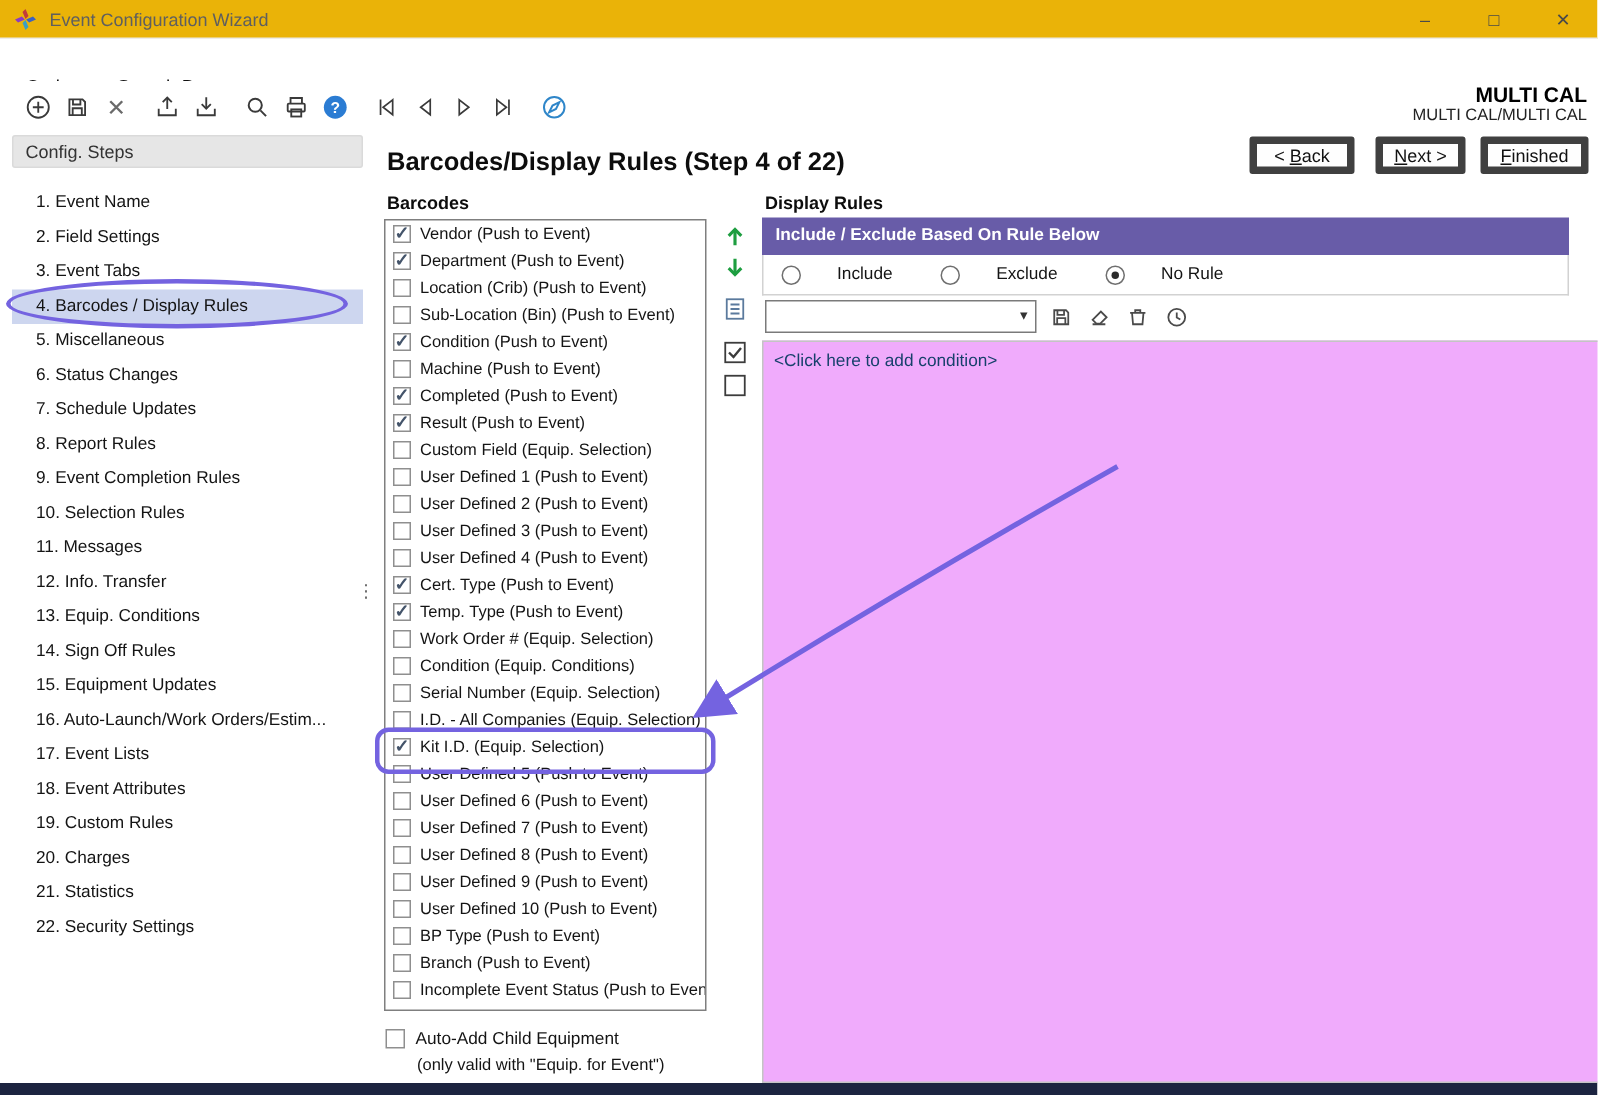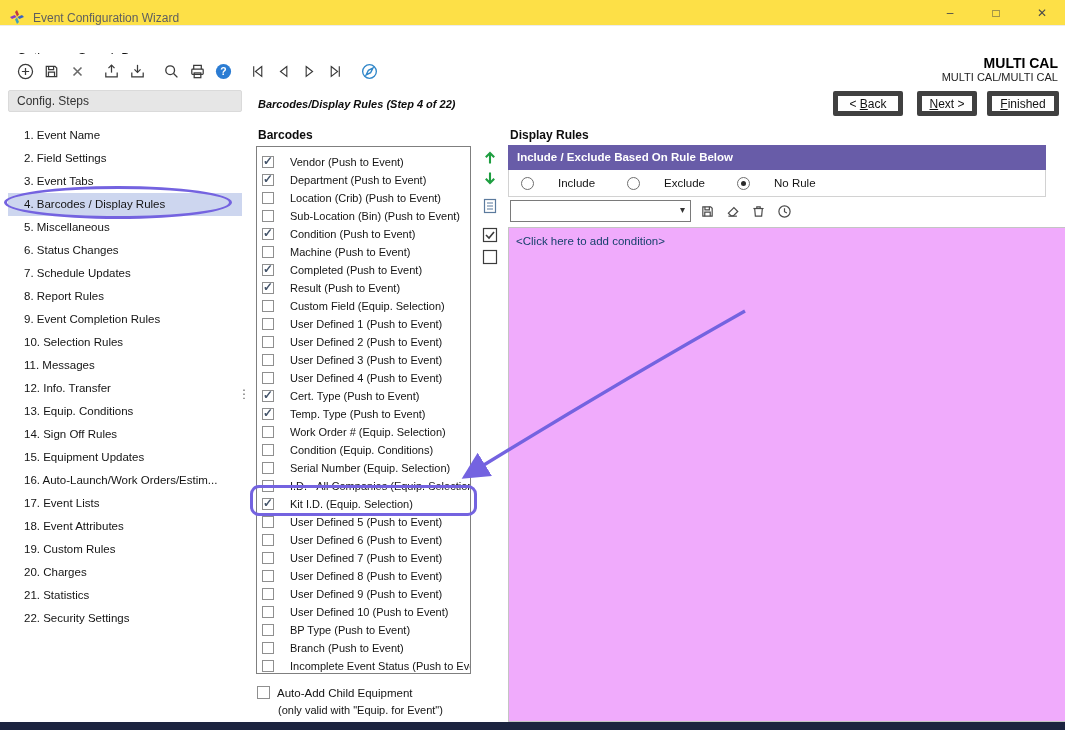--- a/index.html
+++ b/index.html
@@ -7,22 +7,22 @@
   body {
     position: relative;
     font-family: "Liberation Sans", sans-serif;
     background: #ffffff;
     overflow: hidden;
     color: #111;
   }
   
   .titlebar {
     position: absolute; left: 0; top: 0; width: 1065px; height: 26px;
-    background: #fde047; border-bottom: 1px solid #ececec;
-    display: flex; align-items: flex-end;
+    background: #eab308; border-bottom: 1px solid #ececec;
+    display: flex; align-items: center;
   }
   .app-icon { margin-left: 9px; width: 16px; height: 16px; display: inline-flex; }
   .title-text { margin-left: 8px; font-size: 12px; color: #5f5f5f; }
   .win-controls { position: absolute; right: 0; top: 0; height: 26px; display: flex; }
   .win-btn { width: 46px; height: 26px; display: flex; align-items: center; justify-content: center;
              font-size: 12px; color: #4a4a4a; }
   
   .menubar { position: absolute; left: 0; top: 27px; width: 1065px; height: 27px;
              display: flex; align-items: center; padding-left: 8px; background: #fff; }
   .menu-item { padding: 4px 9px; font-size: 12.5px; color: #111; margin-top: 34px; }
@@ -39,34 +39,34 @@
   .sidebar-header { position: absolute; left: 8px; top: 90px; width: 234px; height: 22px;
                     background: #e6e6e6; border: 1px solid #dadada; border-radius: 2px;
                     font-size: 12px; color: #333; line-height: 20px; padding-left: 8px; }
   .steps { position: absolute; left: 8px; top: 124px; width: 234px; }
   .step { height: 23px; line-height: 22px; padding-left: 16px; font-size: 11.5px; color: #141414;
           white-space: nowrap; overflow: hidden; }
   .step.selected { background: #cdd6ef; }
   .splitter-dots { position: absolute; left: 238px; top: 392px; color: #666; font-size: 12px;
                    letter-spacing: 0; line-height: 5px; width: 8px; }
   
-  .page-heading { position: absolute; left: 258px; top: 98px; font-size: 11px; font-weight: bold; color: #0d0d0d; font-style: italic; }
+  .page-heading { position: absolute; left: 258px; top: 98px; font-size: 17px; font-weight: bold; color: #0d0d0d; }
   .nav-btn { position: absolute; top: 91px; height: 25px; background: #fefefe;
              border: 5px solid #404040; border-radius: 2px; font-size: 12px; color: #111;
              font-family: "Liberation Sans", sans-serif; }
   .nav-back { left: 833px; width: 70px; }
   .nav-next { left: 917px; width: 60px; }
   .nav-finished { left: 987px; width: 72px; }
   
   .group-label { position: absolute; font-size: 12px; font-weight: bold; color: #0d0d0d; }
   .barcodes-label { left: 258px; top: 128px; }
   .barcodes-list { position: absolute; left: 256px; top: 146px; width: 215px; height: 528px;
                    border: 1px solid #7f7f7f; background: #fff; overflow: hidden; padding-top: 3px; }
-  .bc-row { height: 18px; display: flex; align-items: flex-end; padding-left: 5px;
-            white-space: nowrap; overflow: hidden; gap: 10px; }
+  .bc-row { height: 18px; display: flex; align-items: flex-start; padding-left: 5px;
+            white-space: nowrap; overflow: hidden; }
   .cb { width: 12px; height: 12px; border: 1px solid #8f8f8f; background: #fff;
         position: relative; flex: 0 0 auto; margin-right: 6px; }
   .cb.checked::after { content: "✓"; position: absolute; left: 0px; top: -3px;
                        font-size: 12px; font-weight: bold; color: #44546a; }
   .bc-lbl { font-size: 11px; color: #141414; }
   .auto-add-row { position: absolute; left: 257px; top: 686px; display: flex; align-items: center; }
   .auto-add-row .cb { margin-right: 7px; width: 13px; height: 13px; }
   .auto-add-label { font-size: 11.5px; color: #141414; }
   .auto-add-note { position: absolute; left: 278px; top: 704px; font-size: 11px; color: #141414; }
   

